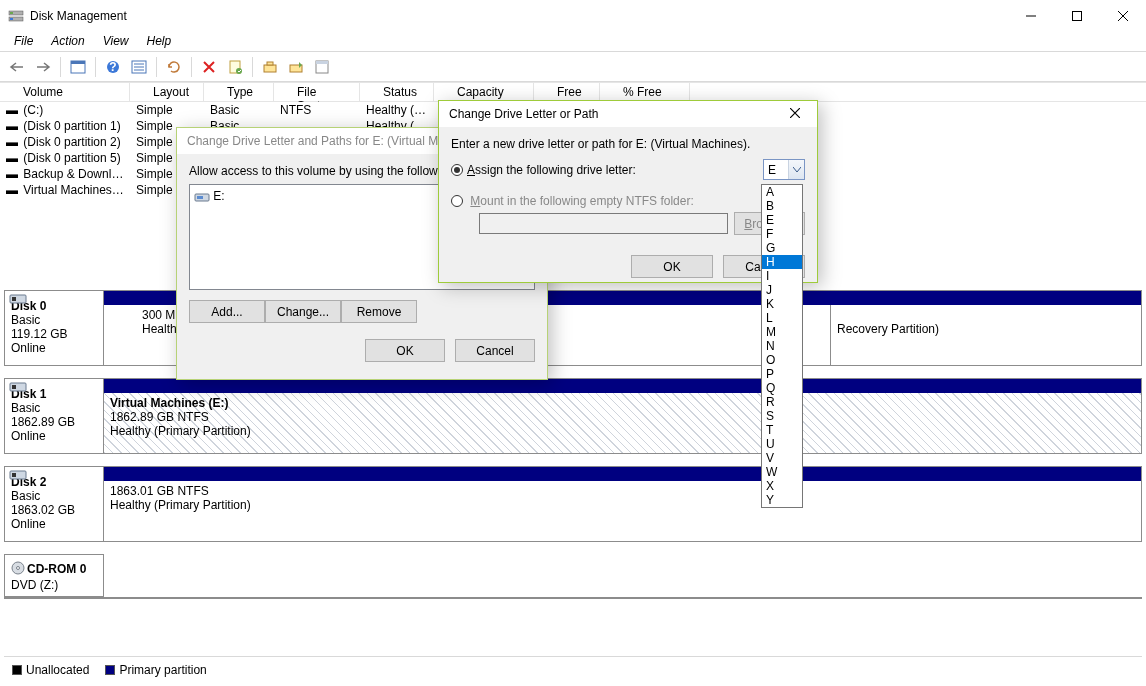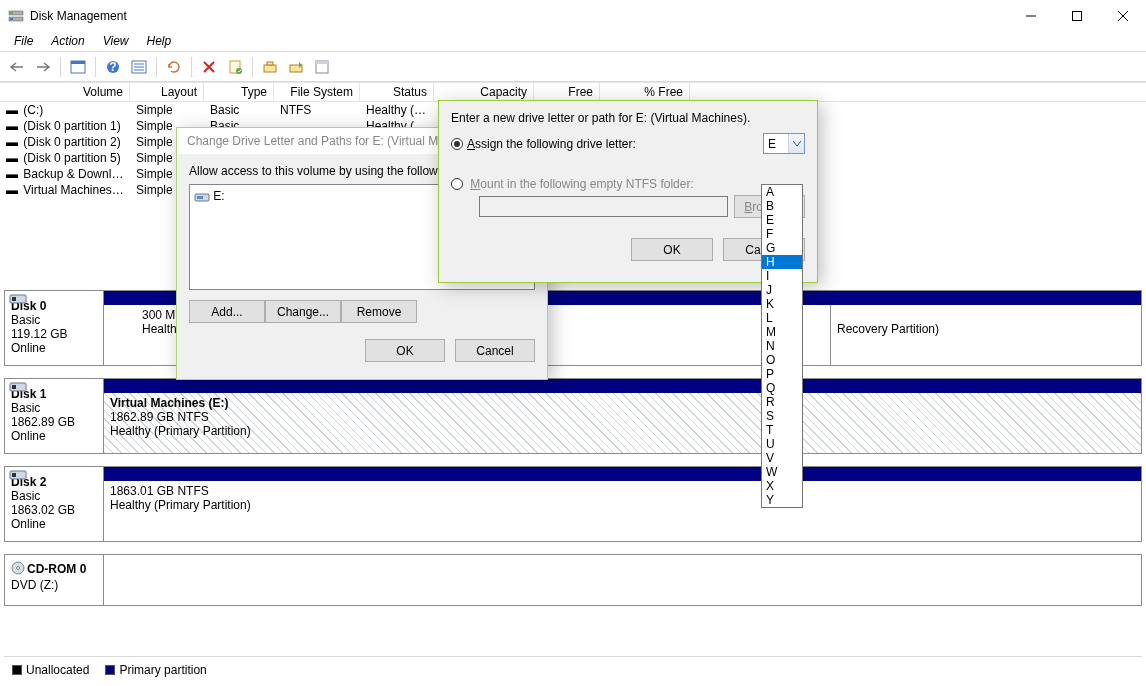--- a/index.html
+++ b/index.html
@@ -17,21 +17,21 @@
 .menubar { height: 21px; display: flex; align-items: center; padding-left: 6px; gap: 2px; border-bottom: 1px solid #d9d9d9; font-style: italic; }
 .menubar span { padding: 2px 8px; }
 
 
 .toolbar { height: 30px; display: flex; align-items: center; padding-left: 6px; gap: 4px; border-bottom: 1px solid #d9d9d9; }
 .tbtn { width: 22px; height: 22px; display: flex; align-items: center; justify-content: center; border: 1px solid transparent; }
 .tsep { width: 1px; height: 20px; background: #d9d9d9; margin: 0 2px; }
 
 
 .vol-head { height: 20px; display: flex; background: #fff; border-bottom: 1px solid #e5e5e5; }
-.vol-head .col { border-right: 1px solid #e5e5e5; border-top: 1px solid #e5e5e5; padding: 2px 6px; color: #000; background: #fff; text-align: right; }
+.vol-head .col { border-right: 1px solid #e5e5e5; border-top: 1px solid #e5e5e5; padding: 2px 23px; color: #000; background: #fff; }
 .vol-body { position: relative; background: #fff; }
 .vrow { display: flex; height: 16px; align-items: center; }
 .vcell { padding: 0 6px; overflow: hidden; white-space: nowrap; text-overflow: ellipsis; }
 .vicon { width: 14px; display: inline-block; }
 
 
 .diskarea { position: absolute; left: 4px; right: 4px; }
 .disk-row { display: flex; margin-bottom: 12px; }
 .disk-left { width: 100px; border: 1px solid #8c8c8c; padding: 4px 6px; background: #fff; display: flex; flex-direction: column; }
 .disk-left .diskname { font-weight: bold; }
@@ -316,21 +316,21 @@
       <div class="disk-right">
         <div class="stripe"></div>
         <div class="parts">
           <div class="part" style="flex: 1 1 0%;">
             <div>1863.01 GB NTFS</div>
             <div style="">Healthy (Primary Partition)</div>
           </div>
         </div>
       </div>
     </div>
-    <div class="disk-row" style="height: 52px;">
+    <div class="disk-row" style="height: 24px; flex-direction: column;">
       <div class="disk-left" style="border-right:1px solid #8c8c8c">
         <div class="diskname" style="margin-top:2px"><span style="display:inline-block;width:16px;vertical-align:-2px"><svg width="14" height="14" viewBox="0 0 14 14">
               <circle cx="7" cy="7" r="6" fill="#d8dde3" stroke="#7a828c"></circle>
               <circle cx="7" cy="7" r="1.5" fill="#fff" stroke="#7a828c"></circle>
             </svg></span>CD-ROM 0</div>
         <div>DVD (Z:)</div>
       </div>
       <div class="disk-right" style="background:#fff"></div>
     </div>
   </div>
@@ -363,39 +363,47 @@
       <div class="btn">Remove</div>
     </div>
     <div style="margin-top:16px; display:flex; gap:10px; justify-content:flex-end;">
       <div class="btn" style="min-width:80px">OK</div>
       <div class="btn" style="min-width:80px">Cancel</div>
     </div>
   </div>
 </div>
 
 <div class="dialog" style="left:438px; top:100px; width:380px; height:183px; border-color:#9ecb3a;">
+  <div class="dtitle" style="background:#fff;">
+    <span>Change Drive Letter or Path</span>
+    <span class="dclose">
+      <svg width="10" height="10" viewBox="0 0 10 10">
+          <path d="M0 0 L10 10 M10 0 L0 10" stroke="#000" stroke-width="1.2"></path>
+        </svg>
+    </span>
+  </div>
   <div class="body">
     <div>Enter a new drive letter or path for E: (Virtual Machines).</div>
 
     <div style="margin-top:8px; display:flex; align-items:center;">
       <span class="radio checked"></span>
       <span><u class="acc">A</u><span>ssign the following drive letter:</span></span>
       <span style="margin-left:auto;">
         <span class="combo">
           <span>E</span>
           <span class="arrow">
               <svg width="8" height="6" viewBox="0 0 8 6">
                 <path d="M0 0 L4 5 L8 0" fill="none" stroke="#3a5a8a"></path>
               </svg>
             </span>
         </span>
       </span>
     </div>
 
-    <div style="margin-top:23px;">
+    <div style="margin-top:14px;">
       <span class="radio"></span>
       <span class="gray"><u class="acc">M</u><span>ount in the following empty NTFS folder:</span></span>
     </div>
 
     <div style="margin-top:4px; display:flex; gap:6px; align-items:center; padding-left:28px;">
       <div class="input disabled" style="width:252px"></div>
       <div class="btn gray" style="min-width:46px; overflow:hidden;">
           <span><u class="acc">B</u><span>rowse...</span></span>
         </div>
     </div>

